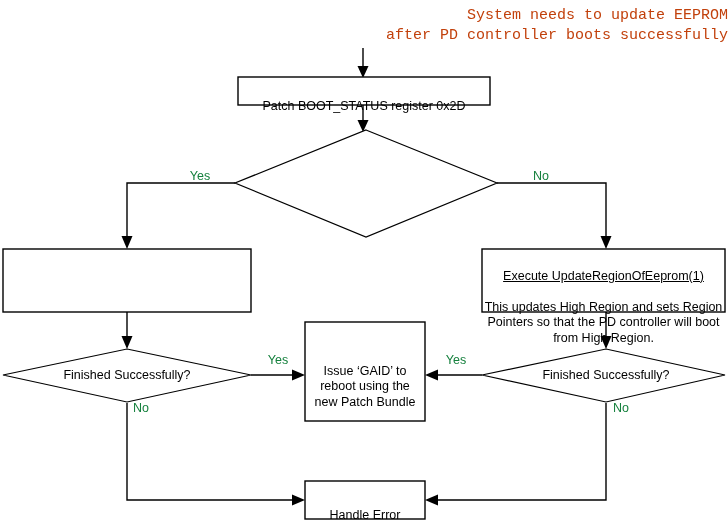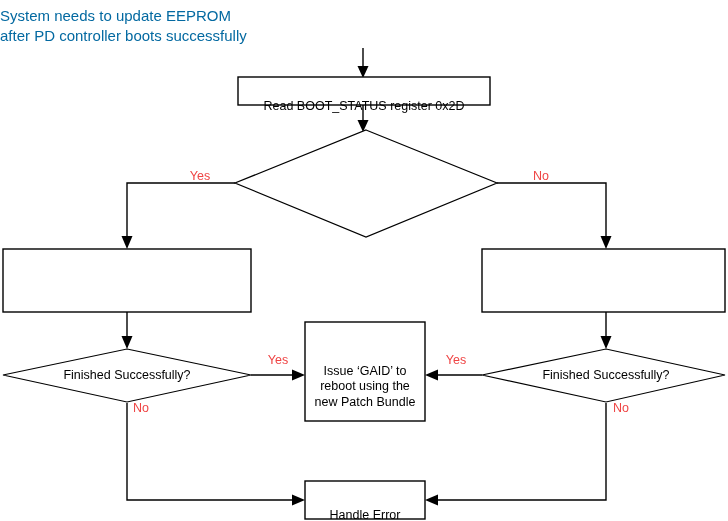--- a/index.html
+++ b/index.html
@@ -50,30 +50,30 @@
     text-align: center;
     color: #000000;
     font-family: "Liberation Sans", sans-serif;
     font-size: 12.5px;
     line-height: 15.5px;
     white-space: pre-line;
     pointer-events: none;
   }
   .title-text {
     position: absolute;
-    text-align: left;
-    color: #0369a1;
-    font-family: Liberation Sans, sans-serif;
+    text-align: right;
+    color: #c2410c;
+    font-family: Liberation Mono, monospace;
     font-size: 15px;
     line-height: 20px;
     white-space: pre-line;
   }
   .edge-label {
     position: absolute;
-    color: #ef4444;
+    color: #15803d;
     font-family: "Liberation Sans", sans-serif;
     font-size: 12.5px;
     line-height: 14px;
     text-align: center;
   }
   .heading-line {
     text-decoration: underline;
   }
   .box-inner {
     display: flex;
@@ -155,25 +155,29 @@
 
     <rect class="box-shape" x="305" y="322" width="120" height="99"></rect>
 
     <rect class="box-shape" x="305" y="481" width="120" height="38"></rect>
   </svg>
 
   <div class="title-text" style="left:0px; top:6px; width:728px;">System needs to update EEPROM
 after PD controller boots successfully</div>
 
   <div class="node-text" style="left:238px; top:77px; width:252px; height:28px;">
-    <span class="box-inner">Read BOOT_STATUS register 0x2D</span>
-  </div>
-
-
-
+    <span class="box-inner">Patch BOOT_STATUS register 0x2D</span>
+  </div>
+
+
+
+  <div class="node-text" style="left:484px; top:253px; width:239px;">
+    <div class="heading-line">Execute UpdateRegionOfEeprom(1)</div>
+    <div>This updates High Region and sets Region Pointers so that the PD controller will boot from High Region.</div>
+  </div>
 
   <div class="node-text" style="left:27px; top:368px; width:200px;">Finished Successfully?</div>
 
   <div class="node-text" style="left:506px; top:368px; width:200px;">Finished Successfully?</div>
 
   <div class="node-text" style="left:305px; top:322px; width:120px; height:99px;">
     <span class="box-inner">Issue ‘GAID’ to
 reboot using the
 new Patch Bundle</span>
   </div>

